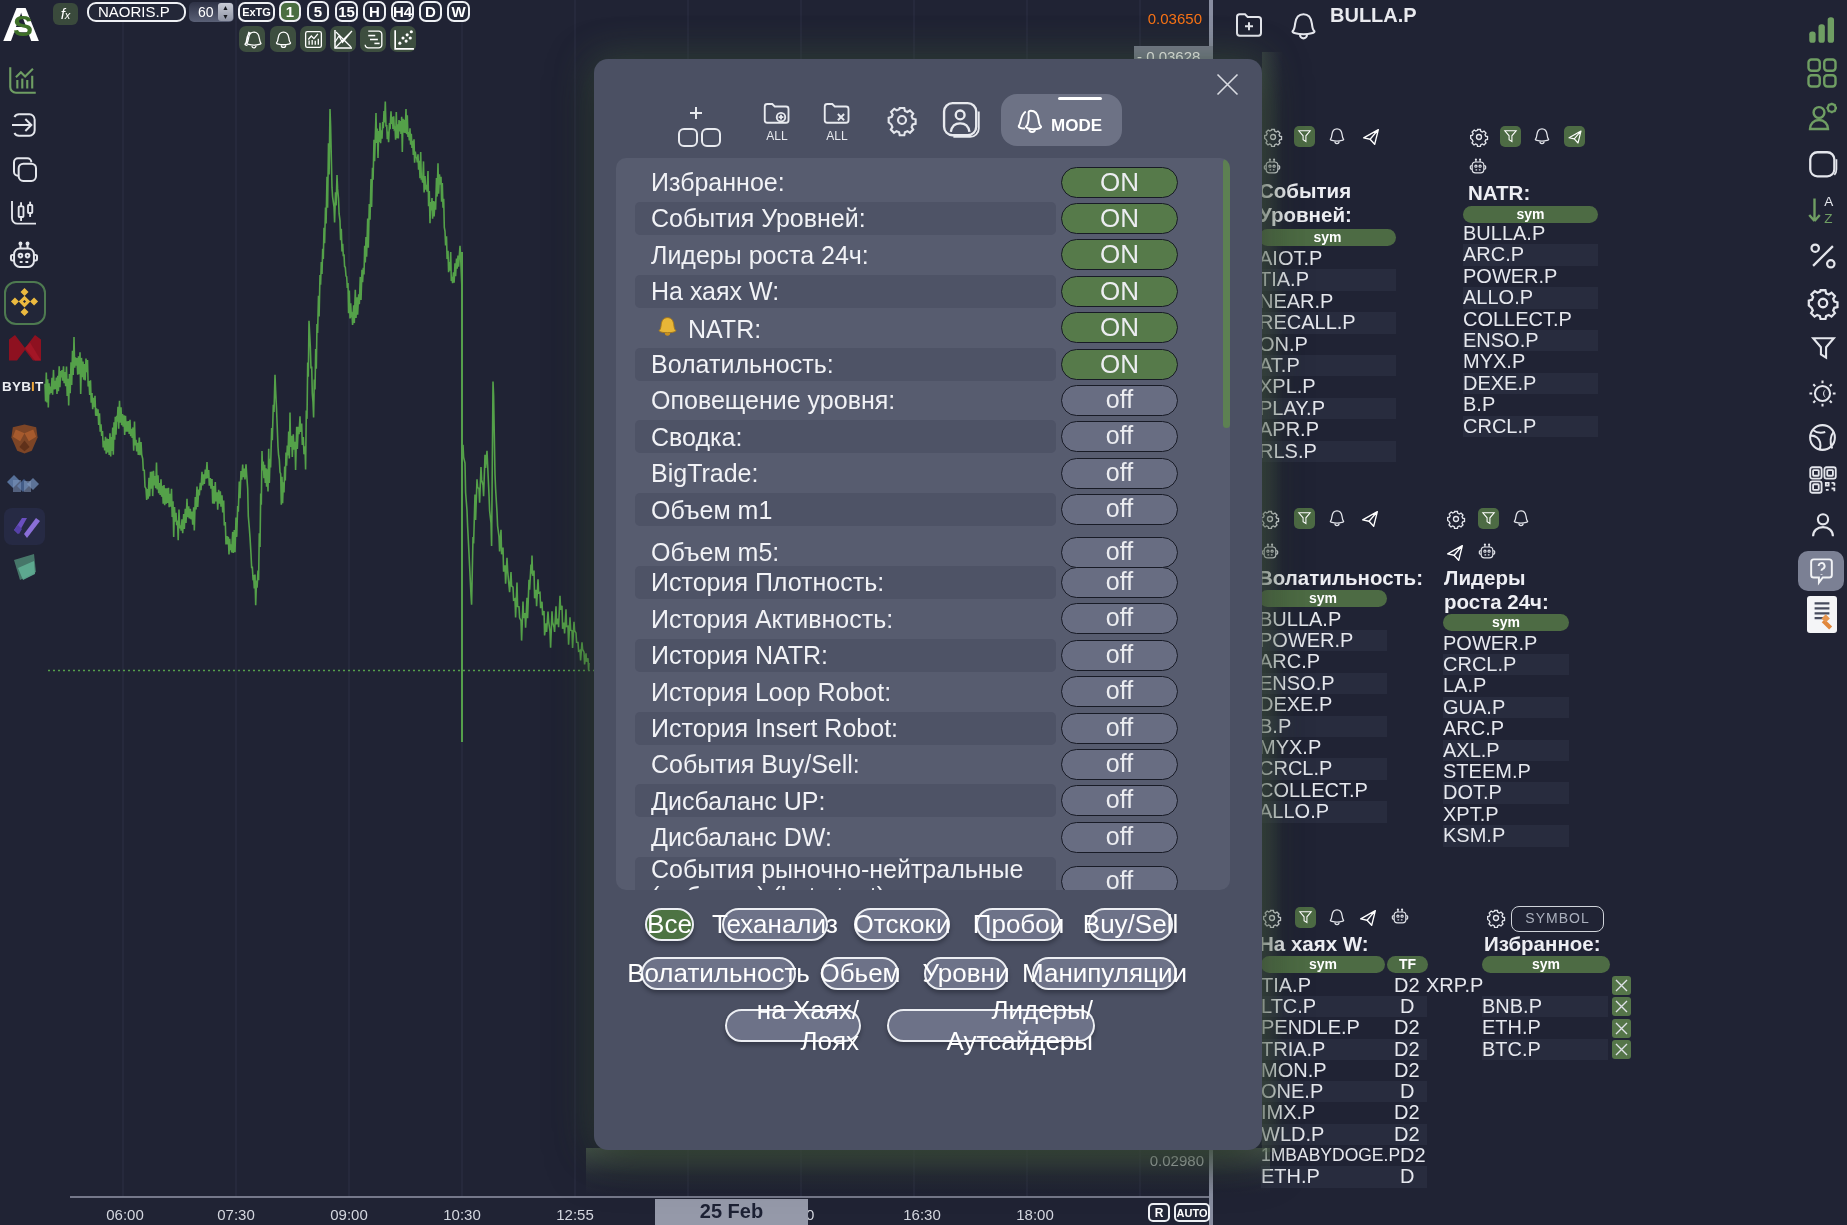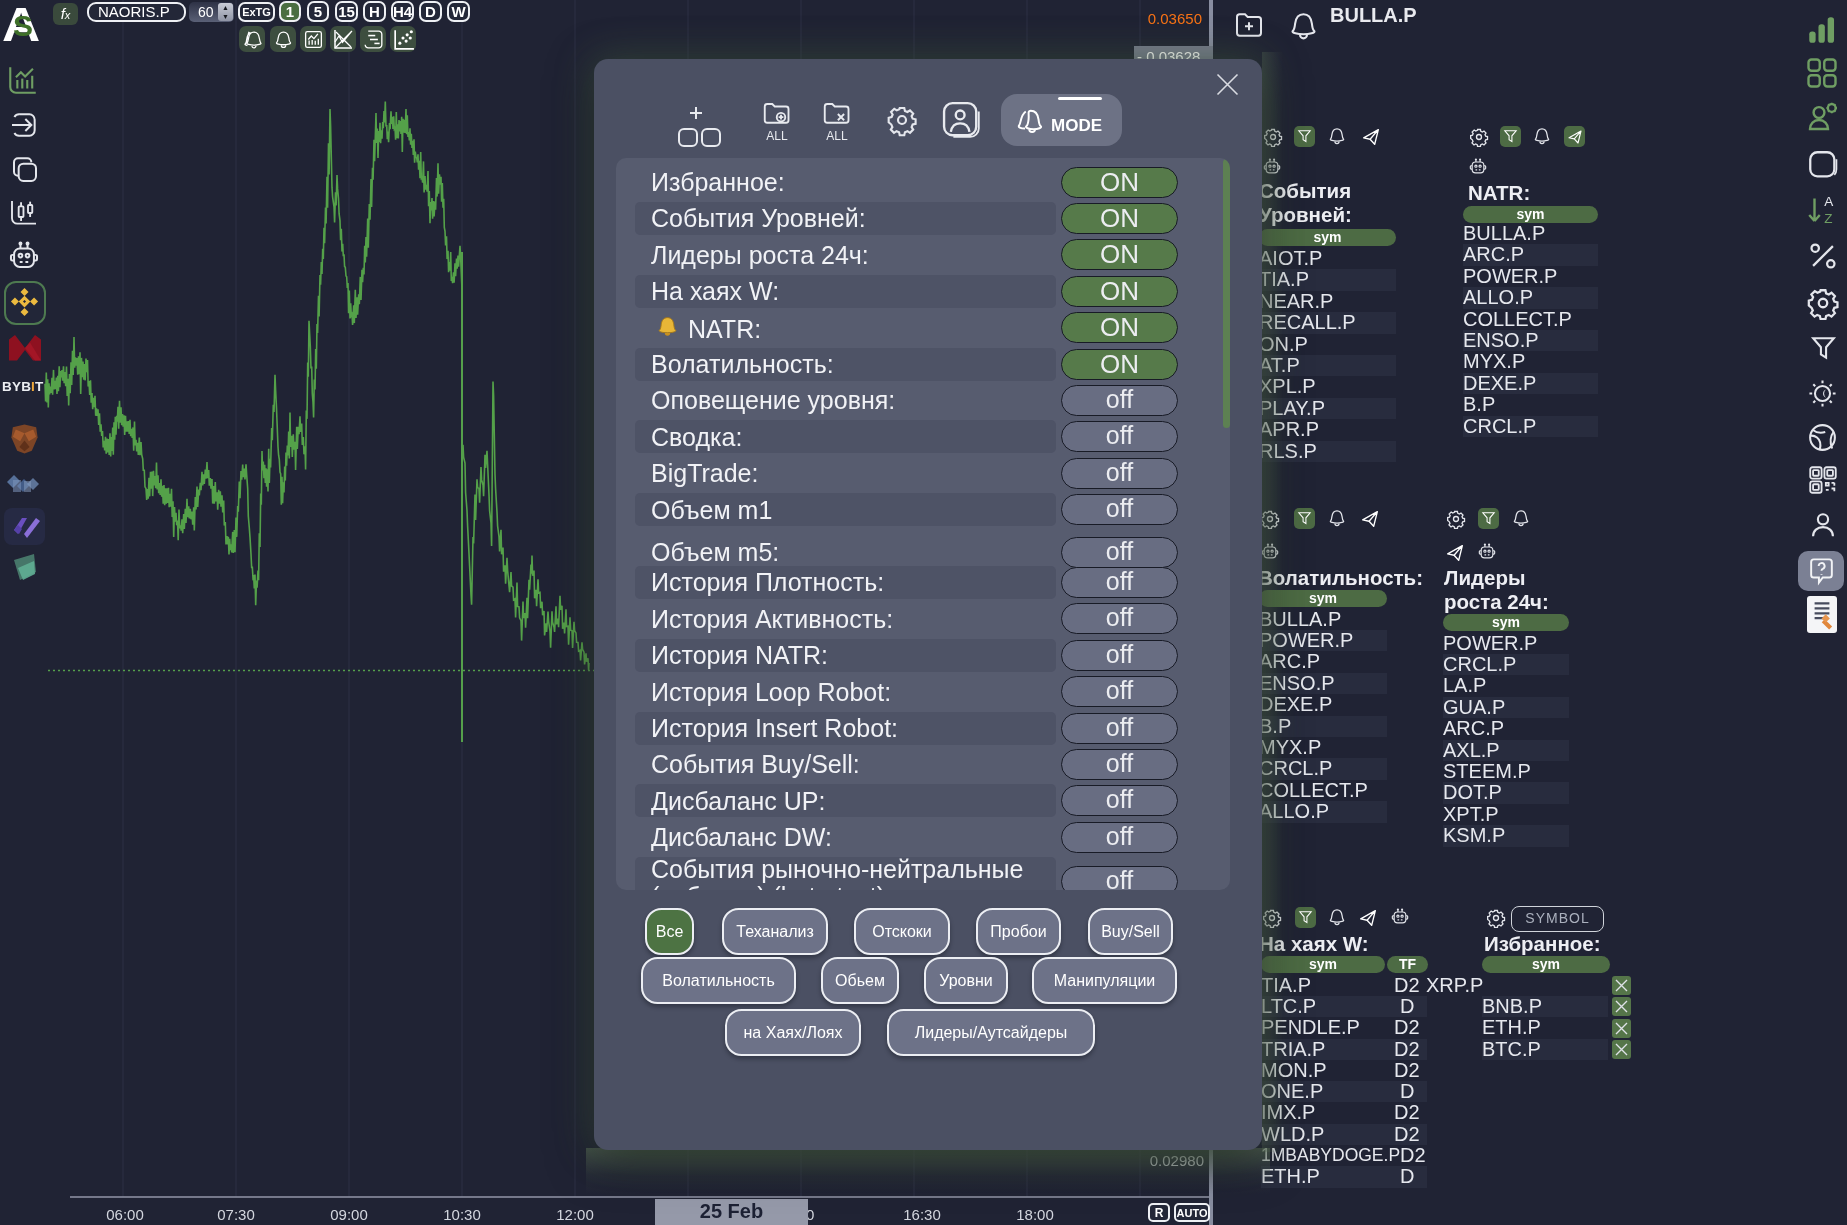--- a/index.html
+++ b/index.html
@@ -43,21 +43,21 @@
 
 <div class="abs" style="right:645px;top:10px;font-size:15px;color:#f97316;">0.03650</div>
 <div class="abs" style="left:1134px;top:46px;width:79px;height:21px;background:#777c8e;color:#fff;font-size:15px;line-height:21px;padding-left:3px;">- 0.03628</div>
 <div class="abs" style="left:1134px;top:1152px;width:70px;font-size:15px;color:#d3d6de;text-align:right;">0.02980</div>
 
 <div class="abs" style="top:1206px;left:0;width:1213px;height:19px;font-size:15px;color:#d3d6de;">
   <span class="abs" style="left:95px;width:60px;text-align:center;">06:00</span>
   <span class="abs" style="left:206px;width:60px;text-align:center;">07:30</span>
   <span class="abs" style="left:319px;width:60px;text-align:center;">09:00</span>
   <span class="abs" style="left:432px;width:60px;text-align:center;">10:30</span>
-  <span class="abs" style="left:545px;width:60px;text-align:center;">12:00</span>
+  <span class="abs" style="left:545px;width:60px;text-align:center;">12:55</span>
   <span class="abs" style="left:806px;">0</span>
   <span class="abs" style="left:892px;width:60px;text-align:center;">16:30</span>
   <span class="abs" style="left:1005px;width:60px;text-align:center;">18:00</span>
 </div>
 <div class="abs" style="left:655px;top:1199px;width:153px;height:26px;background:#9599a9;color:#1d2134;font-size:20px;font-weight:bold;line-height:24px;text-align:center;">25 Feb '26&nbsp;&nbsp;14:06:00</div>
 <div class="abs btn" style="left:1148px;top:1203px;width:22px;height:19px;border-radius:5px;font-size:12px;">R</div>
 <div class="abs btn" style="left:1174px;top:1203px;width:36px;height:19px;border-radius:5px;font-size:11px;">AUTO</div>
 
 <div class="abs" style="left:0;top:-4px;width:48px;height:54px;font-weight:bold;">
   <span class="abs" style="left:2px;top:0;font-size:49px;color:#fff;transform:scaleX(1.08);transform-origin:left;">A</span>
@@ -536,22 +536,22 @@
   #mlist { position:absolute; left:22px; top:99px; width:614px; height:732px;
            background:#575c6f; border-radius:10px; overflow:hidden; }
   .mrow  { position:absolute; left:0; width:614px; height:36.4px; }
   .mstripe { position:absolute; left:19px; top:1.5px; width:421px; height:33px;
              background:#4e5366; border-radius:5px; }
   .mlabel{ position:absolute; left:35px; top:4px; font-size:25px; color:#f1f2f6; white-space:nowrap; }
   .mbtn  { position:absolute; left:445px; top:2.5px; width:117px; height:31px; border-radius:15.5px;
            border:1.5px solid #181b26; text-align:center; color:#ecedf1; }
   .on    { background:#567a4a; font-size:26px; line-height:28px; }
   .off   { background:#686d82; font-size:25px; line-height:27px; }
-  .fbtn  { position:absolute; height:47px; border:2px solid #eceef3; border-radius:16.5px;
-           background:#6d7288; color:#fff; font-size:16px; text-align:right;
+  .fbtn  { position:absolute; height:33px; border:2px solid #eceef3; border-radius:16.5px;
+           background:#6d7288; color:#fff; font-size:26px; text-align:right;
            display:flex; align-items:center; justify-content:center;
            box-shadow:0 3px 4px rgba(10,12,20,0.35); }
   .mic   { position:absolute; }
 </style>
 <div class="abs" style="left:586px;top:1148px;width:684px;height:49px;background:linear-gradient(rgba(96,116,92,0.55),rgba(70,85,75,0.18) 55%,transparent 95%);"></div>
 <div class="abs" style="left:1262px;top:52px;width:26px;height:1100px;background:linear-gradient(90deg,rgba(96,116,92,0.30),transparent 80%);"></div>
 <div id="modal">
 
   <svg class="mic" style="left:622px;top:14px;" width="23" height="23" viewBox="0 0 23 23">
     <path d="M1.5 1.5l20 20M21.5 1.5l-20 20" stroke="#d9dbe2" stroke-width="1.6"></path>

